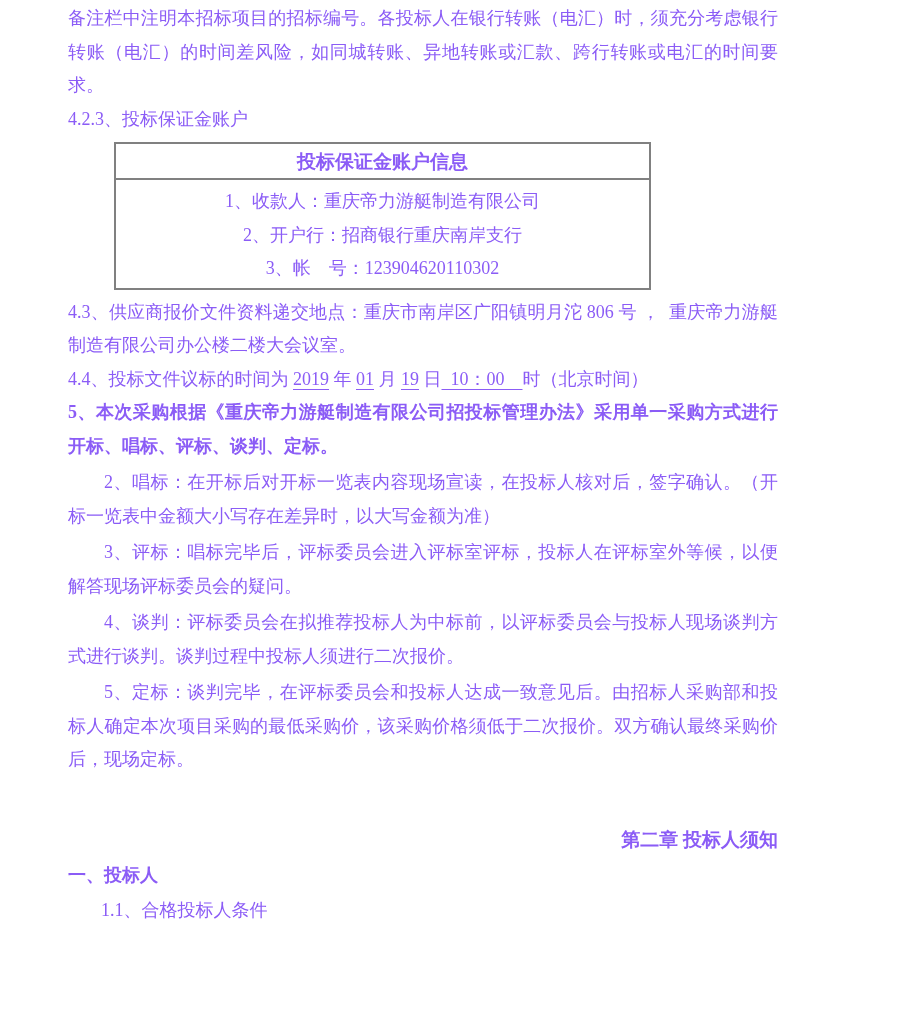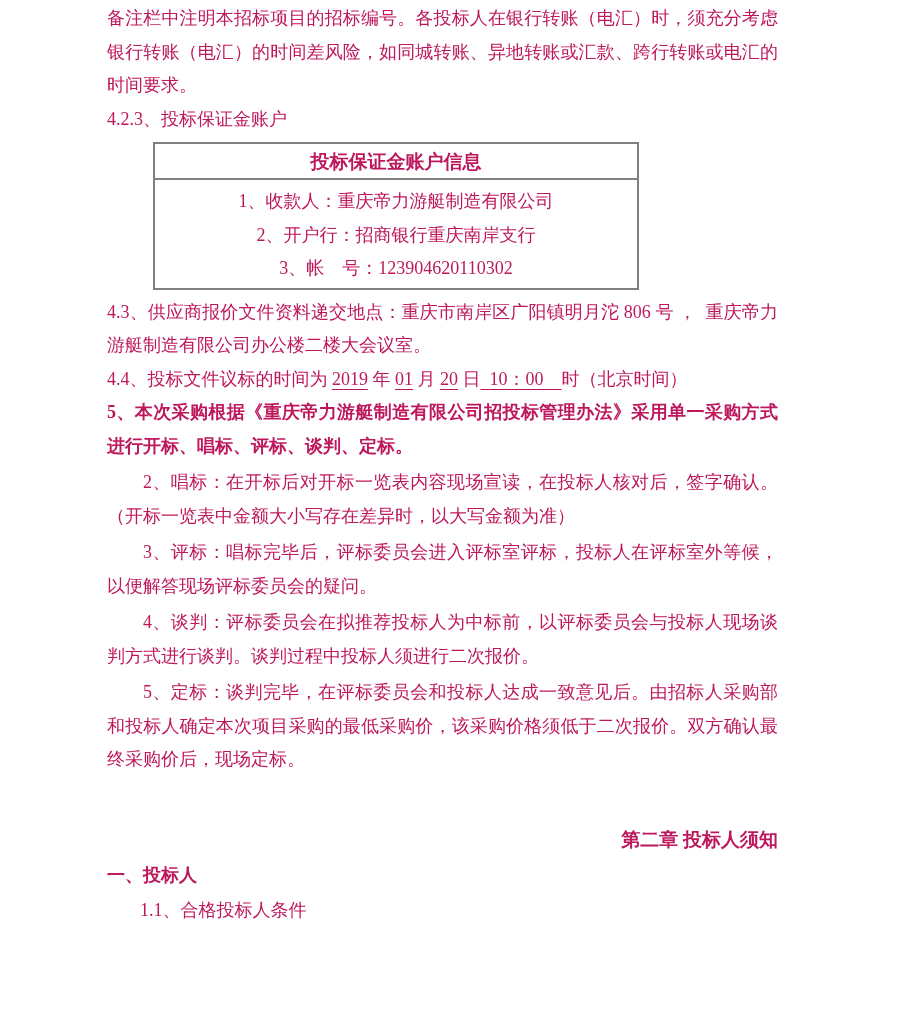--- a/index.html
+++ b/index.html
@@ -6,39 +6,39 @@
     margin: 0;
     padding: 0;
     background: #ffffff;
   }
   .page {
     position: relative;
     width: 900px;
     height: 1027px;
     overflow: hidden;
     box-sizing: border-box;
-    padding: 2px 122px 0 107px;
+    padding: 2px 122px 0 68px;
     background: #ffffff;
-    color: #be185d;
+    color: #8b5cf6;
     font-family: "Liberation Serif", "DejaVu Serif", serif;
     font-size: 18px;
     line-height: 33.5px;
   }
   .para {
     margin: 0;
     text-align: justify;
   }
   .bold { font-weight: 700; }
   .proc {
     text-indent: 2em;
     margin: 3px 0 0 0;
   }
   .tbl {
     box-sizing: border-box;
-    width: 486px;
+    width: 537px;
     margin: 6px 0 0 46px;
     border: 2px solid #808080;
   }
   .tbl-title {
     font-weight: 700;
     font-size: 19px;
     text-align: center;
     line-height: 30px;
     padding: 3px 0 1px 0;
     border-bottom: 2px solid #808080;
@@ -85,21 +85,21 @@
     <div class="tbl-title">投标保证金账户信息</div>
     <div class="tbl-body">
       <div class="tbl-row">1、收款人：重庆帝力游艇制造有限公司</div>
       <div class="tbl-row">2、开户行：招商银行重庆南岸支行</div>
       <div class="tbl-row">3、帐　号：123904620110302</div>
     </div>
   </div>
 
   <p class="para para-43">4.3、供应商报价文件资料递交地点：重庆市南岸区广阳镇明月沱 806 号 ，&nbsp;&nbsp;重庆帝力游艇制造有限公司办公楼二楼大会议室。</p>
 
-  <p class="para"><span>4.4、投标文件议标的时间为 </span><span class="u">2019</span><span> 年 </span><span class="u">01</span><span> 月 </span><span class="u">20</span><span> 日</span><span class="u">&nbsp;&nbsp;10：00&nbsp;&nbsp;&nbsp;&nbsp;</span><span>时（北京时间）</span></p>
+  <p class="para"><span>4.4、投标文件议标的时间为 </span><span class="u">2019</span><span> 年 </span><span class="u">01</span><span> 月 </span><span class="u">19</span><span> 日</span><span class="u">&nbsp;&nbsp;10：00&nbsp;&nbsp;&nbsp;&nbsp;</span><span>时（北京时间）</span></p>
 
   <p class="para bold">5、本次采购根据《重庆帝力游艇制造有限公司招投标管理办法》采用单一采购方式进行开标、唱标、评标、谈判、定标。</p>
 
 
   <p class="para proc">2、唱标：在开标后对开标一览表内容现场宣读，在投标人核对后，签字确认。（开标一览表中金额大小写存在差异时，以大写金额为准）</p>
 
   <p class="para proc">3、评标：唱标完毕后，评标委员会进入评标室评标，投标人在评标室外等候，以便解答现场评标委员会的疑问。</p>
 
   <p class="para proc">4、谈判：评标委员会在拟推荐投标人为中标前，以评标委员会与投标人现场谈判方式进行谈判。谈判过程中投标人须进行二次报价。</p>
 

